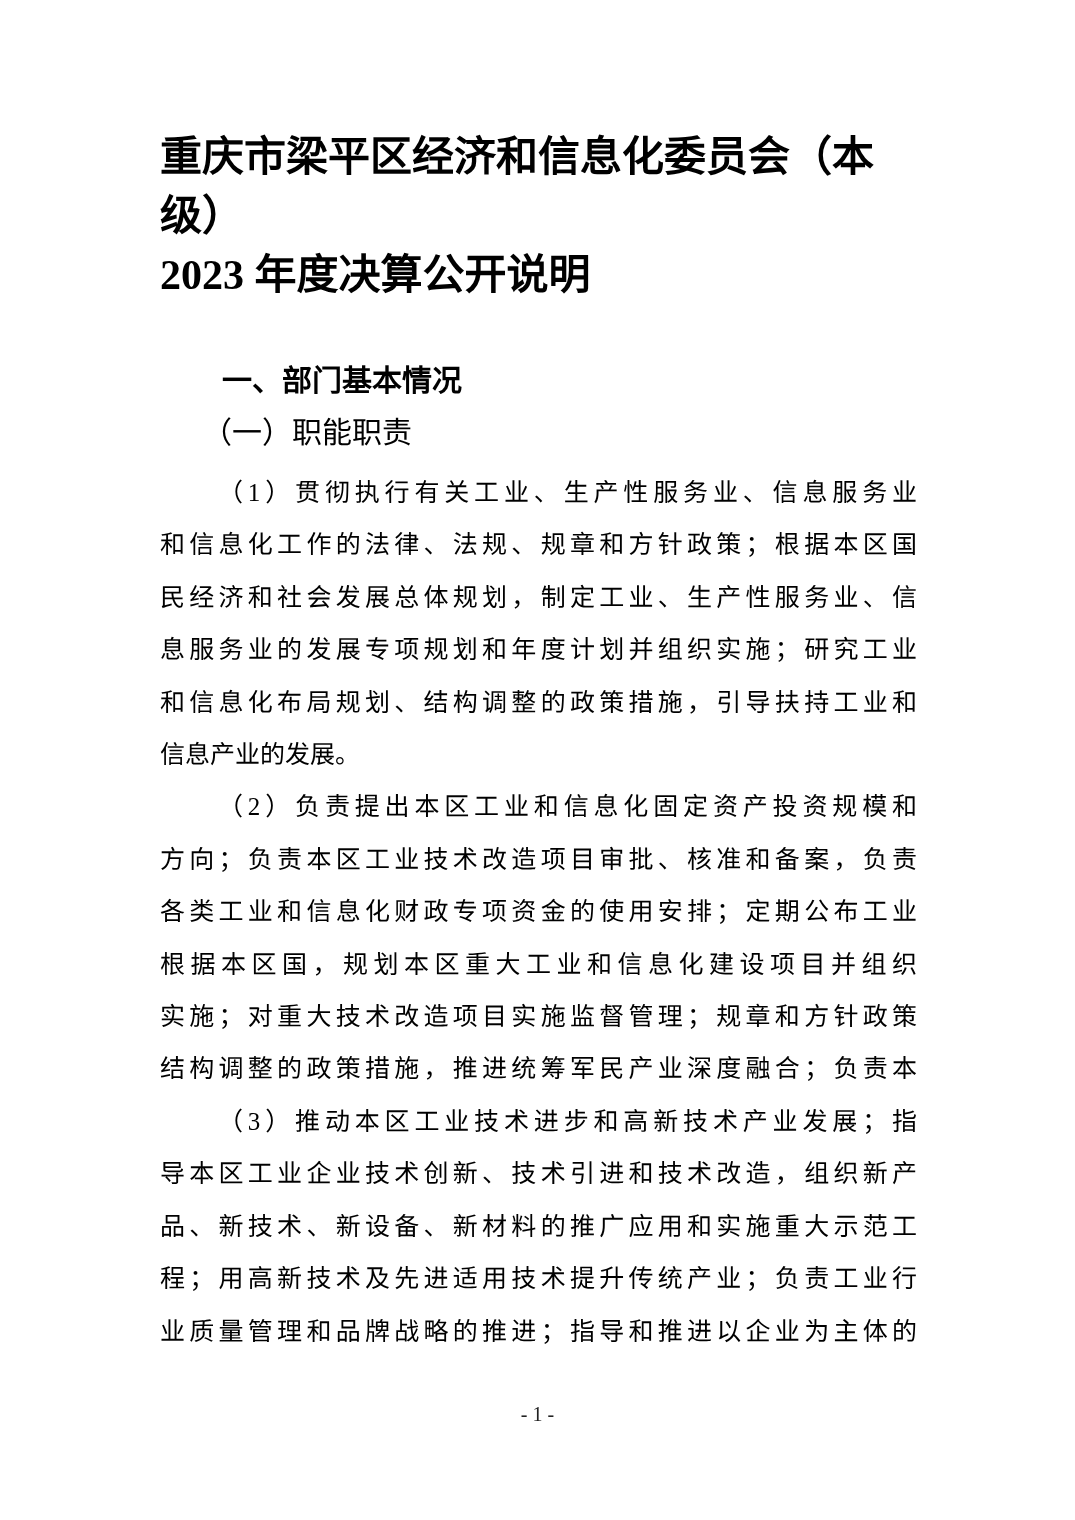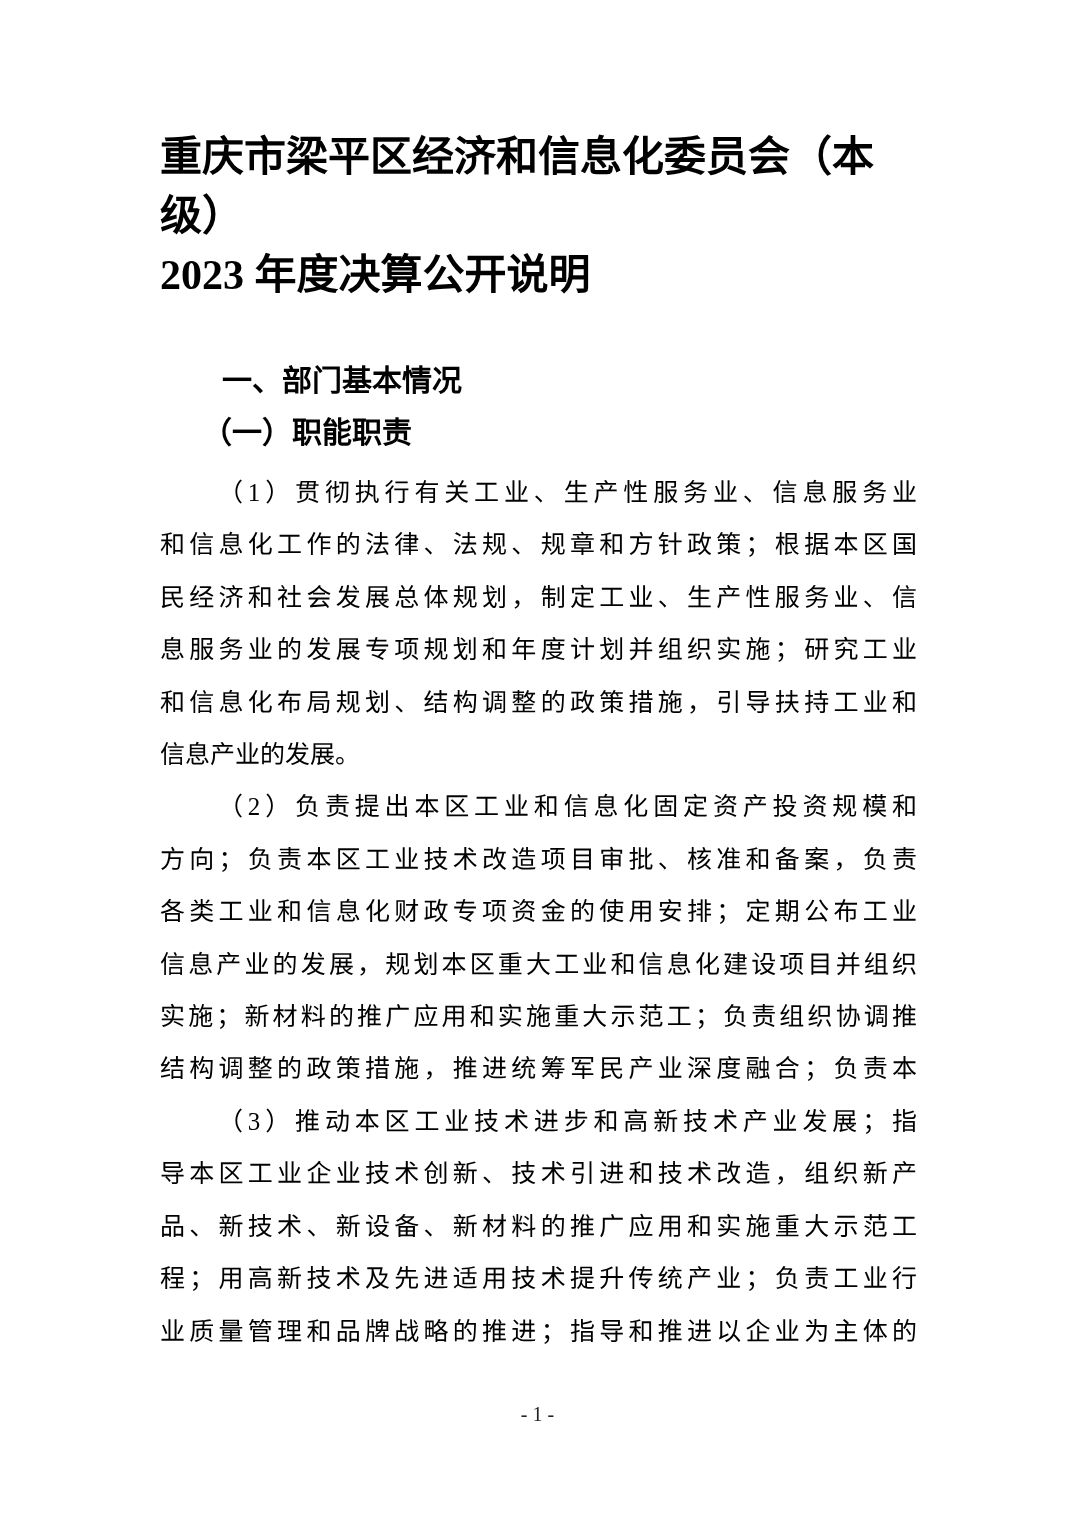--- a/index.html
+++ b/index.html
@@ -36,21 +36,21 @@
     padding-left: 62px;
     font-size: 30px;
     line-height: 52px;
     font-weight: bold;
     font-family: "Liberation Sans", "DejaVu Sans", sans-serif;
   }
   .subsection-heading {
     padding-left: 42px;
     font-size: 30px;
     line-height: 52px;
-    font-weight: bold;
+    font-weight: normal;
   }
   .paragraphs {
     margin-top: 8px;
   }
   .body-line {
     font-size: 25px;
     line-height: 52.4px;
     white-space: nowrap;
     text-align: justify;
     text-align-last: justify;
@@ -98,22 +98,22 @@
         <div class="body-line">民经济和社会发展总体规划，制定工业、生产性服务业、信</div>
         <div class="body-line">息服务业的发展专项规划和年度计划并组织实施；研究工业</div>
         <div class="body-line">和信息化布局规划、结构调整的政策措施，引导扶持工业和</div>
         <div class="body-line short-last">信息产业的发展。</div>
       </div>
 
       <div>
         <div class="body-line first">（2）负责提出本区工业和信息化固定资产投资规模和</div>
         <div class="body-line">方向；负责本区工业技术改造项目审批、核准和备案，负责</div>
         <div class="body-line">各类工业和信息化财政专项资金的使用安排；定期公布工业</div>
-        <div class="body-line">信息产业的发展，规划本区重大工业和信息化建设项目并组织</div>
-        <div class="body-line">实施；新材料的推广应用和实施重大示范工；负责组织协调推</div>
+        <div class="body-line">根据本区国，规划本区重大工业和信息化建设项目并组织</div>
+        <div class="body-line">实施；对重大技术改造项目实施监督管理；规章和方针政策</div>
         <div class="body-line">结构调整的政策措施，推进统筹军民产业深度融合；负责本</div>
       </div>
 
       <div>
         <div class="body-line first">（3）推动本区工业技术进步和高新技术产业发展；指</div>
         <div class="body-line">导本区工业企业技术创新、技术引进和技术改造，组织新产</div>
         <div class="body-line">品、新技术、新设备、新材料的推广应用和实施重大示范工</div>
         <div class="body-line">程；用高新技术及先进适用技术提升传统产业；负责工业行</div>
         <div class="body-line">业质量管理和品牌战略的推进；指导和推进以企业为主体的</div>
       </div>

